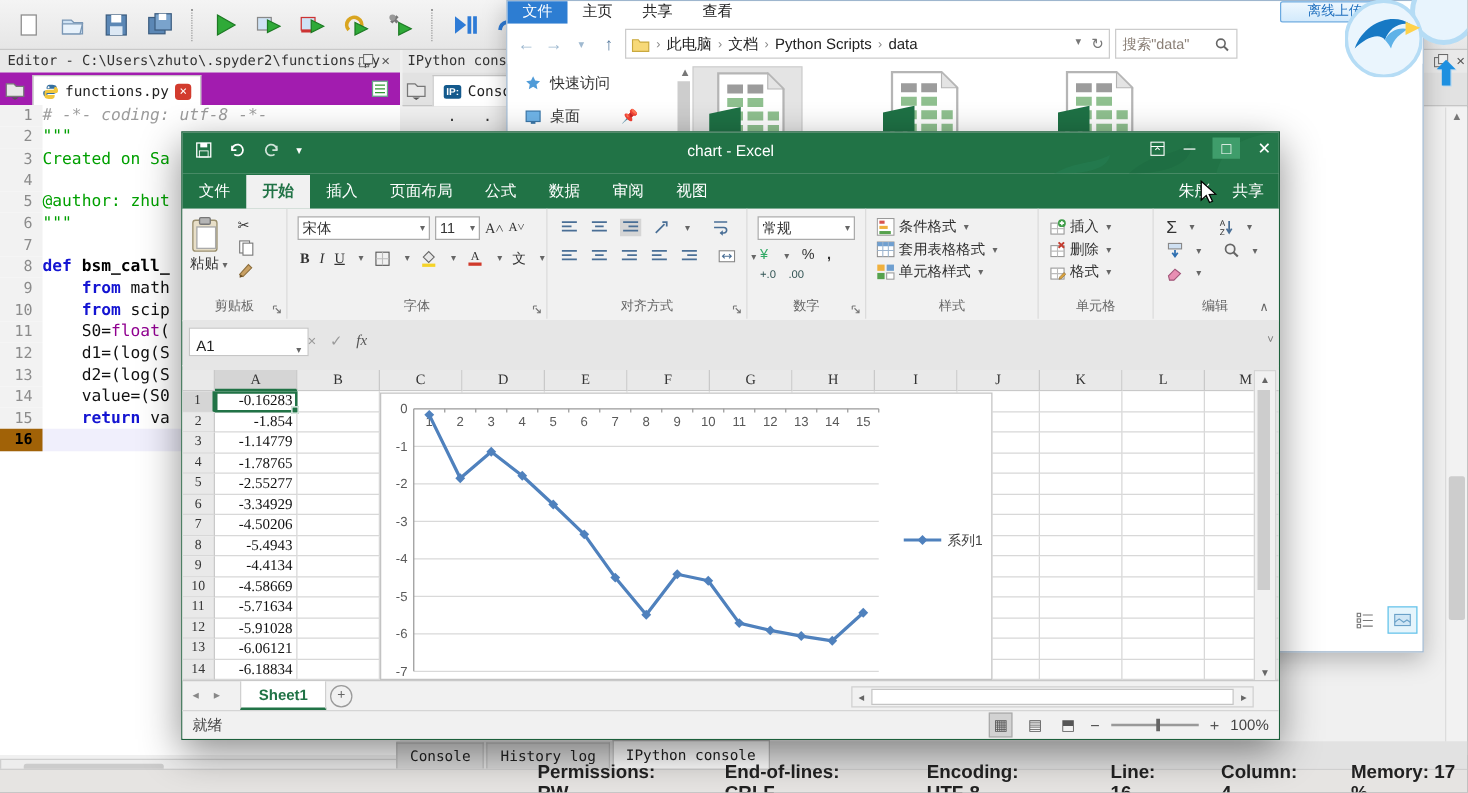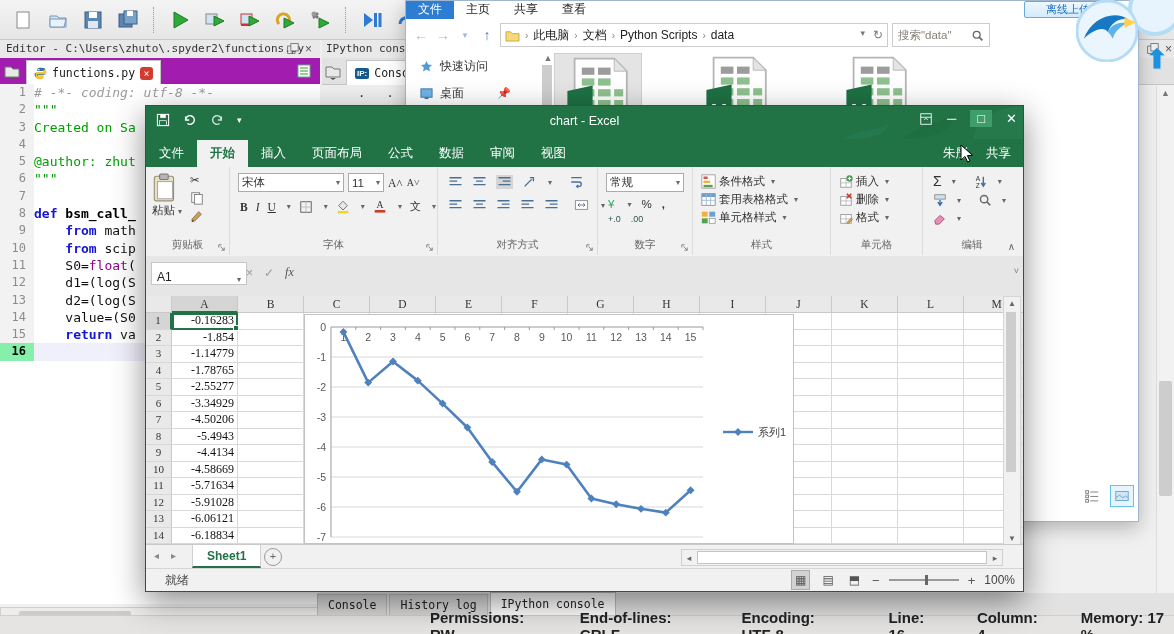--- a/index.html
+++ b/index.html
@@ -27,21 +27,21 @@
   .closebox{width:13px;height:13px;background:#d23b2e;border-radius:3px;color:#fff;font-size:10px;line-height:13px;text-align:center;}
   #spy-contabs{position:absolute;left:322px;top:58px;width:852px;height:26px;background:#e2e2e2;border-bottom:1px solid #c6c6c6;}
   .con-tab{position:absolute;left:24px;top:2px;height:24px;background:#fff;border:1px solid #c6c6c6;border-bottom:none;
     display:flex;align-items:center;gap:5px;padding:0 8px;font-family:"DejaVu Sans Mono",monospace;font-size:11.5px;}
   .ip-badge{background:#145a8d;color:#fff;font-size:8px;font-weight:bold;padding:1px 2px;border-radius:2px;font-family:"Liberation Sans",sans-serif;}
   #code{position:absolute;left:0;top:84px;width:320px;height:520px;background:#fff;overflow:hidden;
     font-family:"DejaVu Sans Mono",monospace;font-size:13px;}
   .cl{height:17.3px;line-height:17.3px;white-space:pre;display:flex;}
   .cl .ln{display:inline-block;width:26px;text-align:right;padding-right:8px;color:#8c8c8c;background:#f2f2f2;flex:none;font-size:12px;}
   .cl.cur{background:#f0effc;}
-  .cl.cur .ln{color:#000;font-weight:bold;background:#86efac;}
+  .cl.cur .ln{color:#000;font-weight:bold;background:#a16207;}
   .cm{color:#9c9c9c;font-style:italic;}
   .str{color:#00a000;}
   .kw{color:#1414d2;font-weight:bold;}
   .fn{color:#000;font-weight:bold;}
   .bi{color:#900090;}
   .pl{color:#111;}
   #console-dots{position:absolute;left:358px;top:86px;color:#333;font-family:"DejaVu Sans Mono",monospace;letter-spacing:7px;font-size:12px;}
   #spy-hscroll{position:absolute;left:0px;top:607px;width:317px;height:19px;background:#ededed;border:1px solid #cfcfcf;display:flex;align-items:center;}
   #spy-hscroll .arr{width:16px;text-align:center;color:#555;font-size:10px;}
   #spy-hthumb{position:absolute;left:18px;top:3px;width:112px;height:12px;background:#cccccc;border-radius:2px;}
@@ -143,21 +143,21 @@
   #xl-sheetnav{position:absolute;left:8px;top:5px;color:#888;display:flex;gap:12px;font-size:10px;}
   #xl-sheettab{position:absolute;left:46px;top:0px;height:23px;background:#fff;border-right:1px solid #d0d0d0;border-left:1px solid #d0d0d0;
     padding:0 14px;line-height:22px;color:#217346;font-weight:bold;border-bottom:2px solid #217346;box-sizing:border-box;}
   #xl-addsheet{position:absolute;left:118px;top:3px;width:16px;height:16px;border:1px solid #9a9a9a;border-radius:50%;
     color:#666;text-align:center;line-height:15px;font-size:11px;}
   #xl-hscroll{position:absolute;right:20px;top:4px;width:320px;height:15px;background:#f1f1f1;border:1px solid #d0d0d0;display:flex;align-items:center;}
   #xl-hscroll .arr{width:14px;text-align:center;color:#666;font-size:9px;}
   #xl-hthumb{flex:1;height:11px;background:#fff;border:1px solid #c4c4c4;margin:0 1px;}
   #xl-status{position:absolute;left:0;top:462px;width:100%;height:22px;background:#f1f1f1;border-top:1px solid #d5d5d5;
     display:flex;align-items:center;font-size:12px;color:#444;}
-  #xl-ready{padding-left:8px;margin-left:11px;}
+  #xl-ready{padding-left:8px;}
   #xl-status-right{margin-left:auto;display:flex;align-items:center;gap:9px;padding-right:8px;}
   .viewic{padding:2px 3px;color:#555;}
   .viewic.active{background:#d2d2d2;border:1px solid #ababab;}
   #xl-zoomtrack{width:70px;height:2px;background:#999;position:relative;}
   #xl-zoomthumb{position:absolute;left:36px;top:-4px;width:3px;height:10px;background:#666;}
   .zoomsign{color:#555;font-size:13px;}
 
   #cursor{position:absolute;left:960px;top:144px;z-index:9;}
 </style>
 </head>

